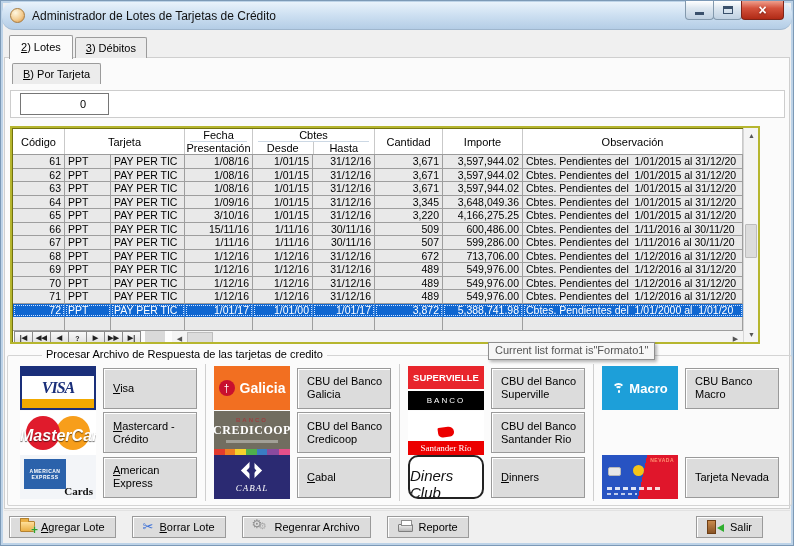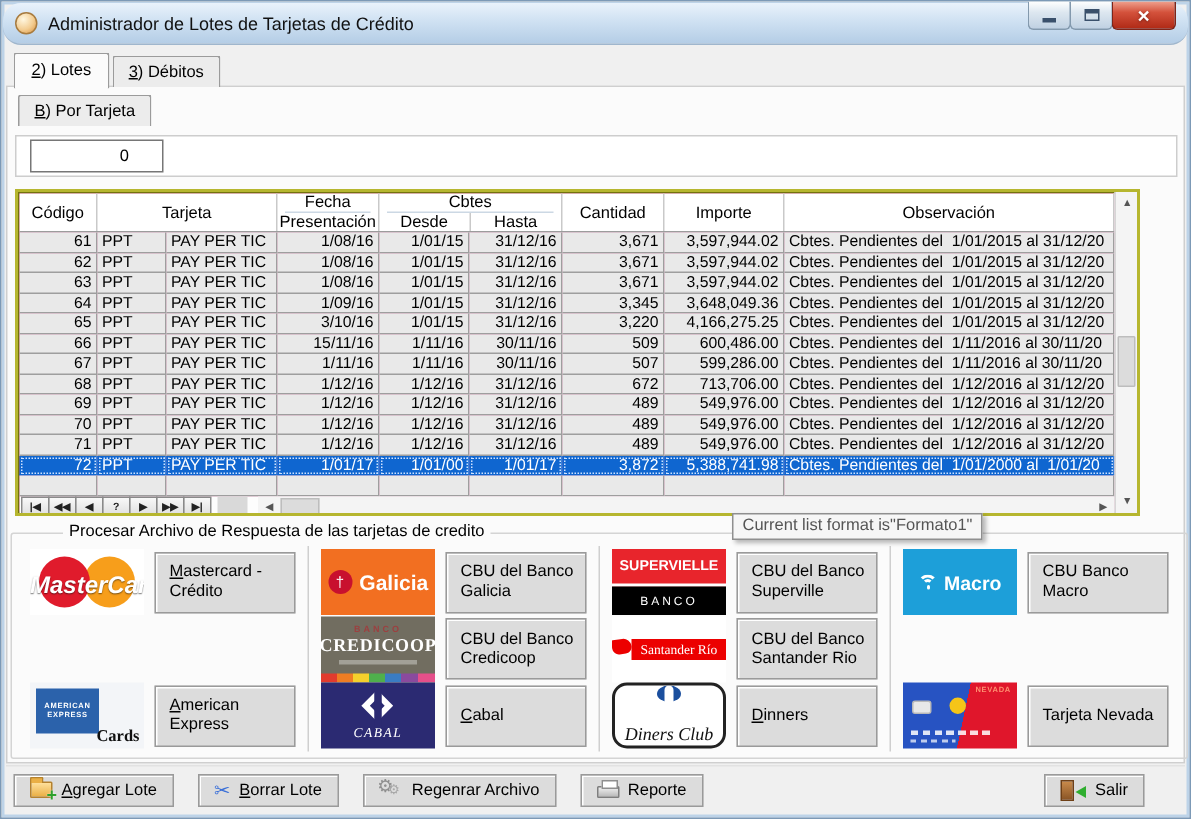--- a/index.html
+++ b/index.html
@@ -69,21 +69,21 @@
   .lote-input{
     position:absolute; left:9px; top:2px; width:89px; height:22px;
     border:1px solid #767676; background:#fff;
     font:11px "Liberation Sans", sans-serif;
     text-align:right; padding:0 22px 0 2px;
   }
 
   
   .grid{
     position:absolute; top:68px; left:5px; width:750px; height:218px;
-    background:#ec4899; border:2px solid #b6b62f;
+    background:#84cc16; border:2px solid #b6b62f;
     box-shadow: inset 0 0 0 1px #72720f;
     display:flex; overflow:hidden;
   }
   .gleft{ flex:1; min-width:0; display:flex; flex-direction:column; padding:1px 0 0 1px; }
   .w-cod{width:52px} .w-tc{width:46px} .w-tn{width:74px} .w-tar{width:120px}
   .w-fec{width:68px} .w-cb{width:122px} .w-des{width:60px} .w-has{width:62px}
   .w-can{width:68px} .w-imp{width:80px} .w-obs{flex:1; min-width:0}
   .thead{ display:flex; height:27px; background:#fff; font-size:11px; border-bottom:1px solid #9c9c9c; }
   .hc{ display:flex; align-items:center; justify-content:center; border-right:1px solid #c9c9c9; white-space:nowrap; overflow:hidden; }
   .hstack{ display:flex; flex-direction:column; border-right:1px solid #c9c9c9; }
@@ -182,29 +182,29 @@
   .cabal-diamond{ position:absolute; left:5px; top:2px; width:15px; height:15px; border:4px solid #fff; transform:rotate(45deg); }
   .cabal-split{ position:absolute; left:50%; top:-2px; width:5px; height:26px; background:#2b2a72; transform:translateX(-50%); }
   .cabal-text{ color:#fff; font-family:"Liberation Serif", serif; font-style:italic; font-size:9px; letter-spacing:1px; margin-top:2px; }
 
   .logo-supervielle{ display:flex; flex-direction:column; }
   .sv-top{ flex:1.25; background:#e8252c; color:#fff; display:flex; align-items:center; justify-content:center;
     font-size:9.5px; font-weight:bold; border-bottom:2px solid #fff; }
   .sv-bot{ flex:1; background:#000; color:#fff; display:flex; align-items:center; justify-content:center;
     font-size:8px; letter-spacing:2px; }
 
-  .logo-santander{ display:flex; align-items:center; justify-content:flex-end; }
+  .logo-santander{ display:flex; flex-direction:column; align-items:center; justify-content:flex-end; }
   .san-flame{ width:16px; height:10px; background:#ec0000; border-radius:2px 10px 8px 8px; transform:rotate(-8deg); margin-bottom:4px; }
   .san-band{ width:100%; background:#ec0000; color:#fff; font-family:"Liberation Serif", serif;
     font-size:9px; text-align:center; padding:2px 0; }
 
   .logo-diners{ border:2px solid #222; border-radius:10px; display:flex; flex-direction:column; align-items:center; justify-content:center; }
   .din-circle{ width:16px; height:16px; border-radius:50%; background:#1b4f9e; position:relative; }
   .din-circle::before{ content:""; position:absolute; left:5px; top:0; width:6px; height:16px; background:#fff; border-radius:3px; }
-  .din-text{ font-family:Liberation Serif, serif; font-style:italic; font-size:12px; color:#111; margin-top:14px; }
+  .din-text{ font-family:Liberation Sans, sans-serif; font-style:italic; font-size:15px; color:#111; margin-top:14px; }
 
   .logo-rosario{ display:flex; align-items:center; justify-content:center; }
   .ros-swirl{ width:28px; height:19px; border-radius:50%; background:#c8242c; position:relative; transform:rotate(-14deg); }
   .ros-swirl::before{ content:""; position:absolute; left:-7px; top:7px; width:28px; height:7px; background:#fff; border-radius:50%; transform:rotate(9deg); }
 
   .logo-macro{ background:#1d9fd9; display:flex; align-items:center; justify-content:center; gap:4px; }
   .macro-wifi{ position:relative; width:13px; height:10px; flex:none; }
   .macro-wifi .arc1{ position:absolute; left:0; top:0; width:13px; height:13px; border:2px solid #fff; border-color:#fff transparent transparent transparent; border-radius:50%; }
   .macro-wifi .arc2{ position:absolute; left:3px; top:3px; width:7px; height:7px; border:2px solid #fff; border-color:#fff transparent transparent transparent; border-radius:50%; }
   .macro-wifi::after{ content:""; position:absolute; left:5.5px; top:7px; width:2.5px; height:2.5px; background:#fff; border-radius:50%; }
@@ -483,20 +483,28 @@
         </div>
       </div>
 
       <div class="tooltip">Current list format is"Formato1"</div>
 
       <div class="gbox">
         <div class="gbox-title">Procesar Archivo de Respuesta de las tarjetas de credito</div>
         <div class="cards">
 
           <div class="cardcol sep">
+            <div class="pair">
+              <div class="logo logo-visa">
+                <div class="visa-top"></div>
+                <div class="visa-mid">VISA</div>
+                <div class="visa-bot"></div>
+              </div>
+              <button class="cbtn"><u>V</u>isa</button>
+            </div>
             <div class="pair">
               <div class="logo">
                 <span class="mc-c2"></span>
                 <span class="mc-c1"></span>
                 <span class="mc-text">MasterCard</span>
               </div>
               <button class="cbtn"><u>M</u>astercard - Crédito</button>
             </div>
             <div class="pair">
               <div class="logo logo-amex">

